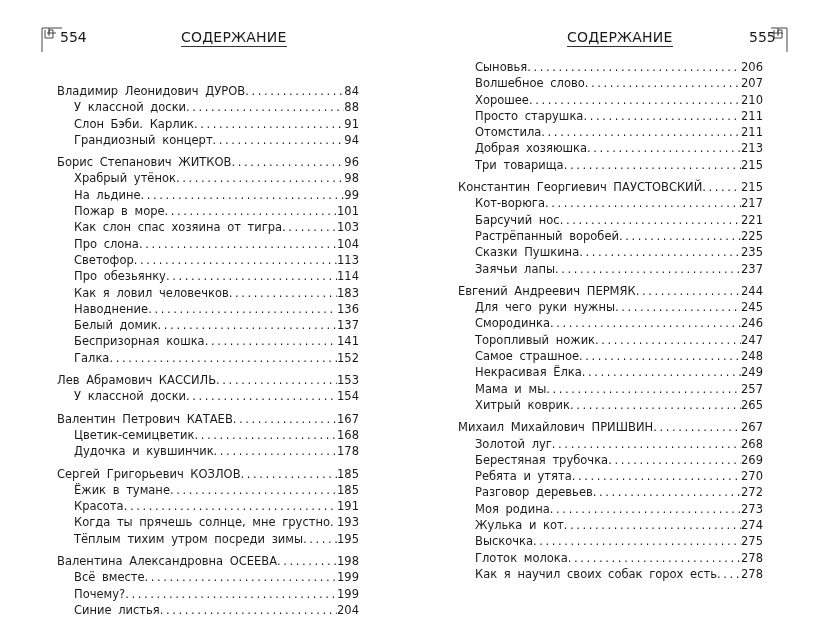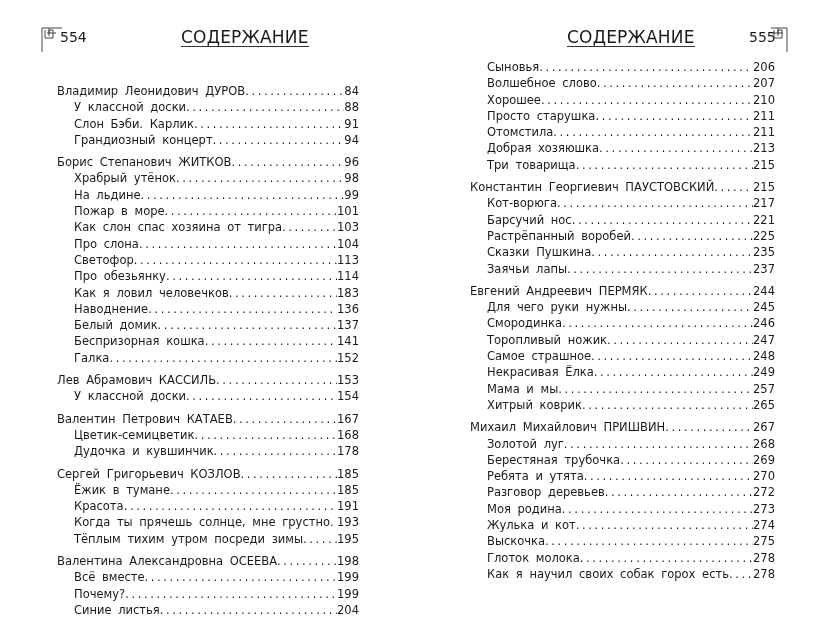--- a/index.html
+++ b/index.html
@@ -4,37 +4,37 @@
 <style>
   * { margin: 0; padding: 0; box-sizing: border-box; }
   html, body { width: 819px; height: 629px; background: #ffffff; overflow: hidden; }
   body { font-family: "DejaVu Sans", "Liberation Sans", sans-serif; color: #1a1a1a; position: relative; }
 
   .page { position: absolute; top: 0; height: 629px; }
   .page-left { left: 0; width: 410px; }
   .page-right { left: 410px; width: 409px; }
 
   .header-title {
-    position: absolute; top: 30px; font-size: 17px; letter-spacing: 0.2px;
+    position: absolute; top: 30px; font-size: 14px; letter-spacing: 0.2px;
     padding-bottom: 2px; border-bottom: 1px solid #333; line-height: 14px;
   }
   .page-left .header-title { left: 181px; }
   .page-right .header-title { left: 157px; }
 
   .page-number { position: absolute; top: 30px; font-size: 14px; line-height: 14px; }
   .page-left .page-number { left: 60px; }
   .page-right .page-number { left: 339px; }
 
   .ornament { position: absolute; top: 24px; width: 30px; height: 30px; }
   .page-left .ornament { left: 40px; }
   .page-right .ornament { left: 361px; }
 
   .toc { position: absolute; top: 59px; }
   .page-left .toc { left: 57px; width: 302px; margin-top: 24px; }
-  .page-right .toc { left: 60px; width: 305px; }
+  .page-right .toc { left: 48px; width: 305px; }
 
   .section { margin-bottom: 6px; }
   .row {
     display: flex; align-items: baseline; height: 16.3px; line-height: 16.3px;
     font-size: 11.5px; white-space: nowrap; overflow: hidden;
   }
   .row .label { flex: 0 0 auto; word-spacing: 3px; }
   .row .dots {
     flex: 1 1 auto; overflow: hidden; letter-spacing: 2.6px; color: #1a1a1a;
   }

